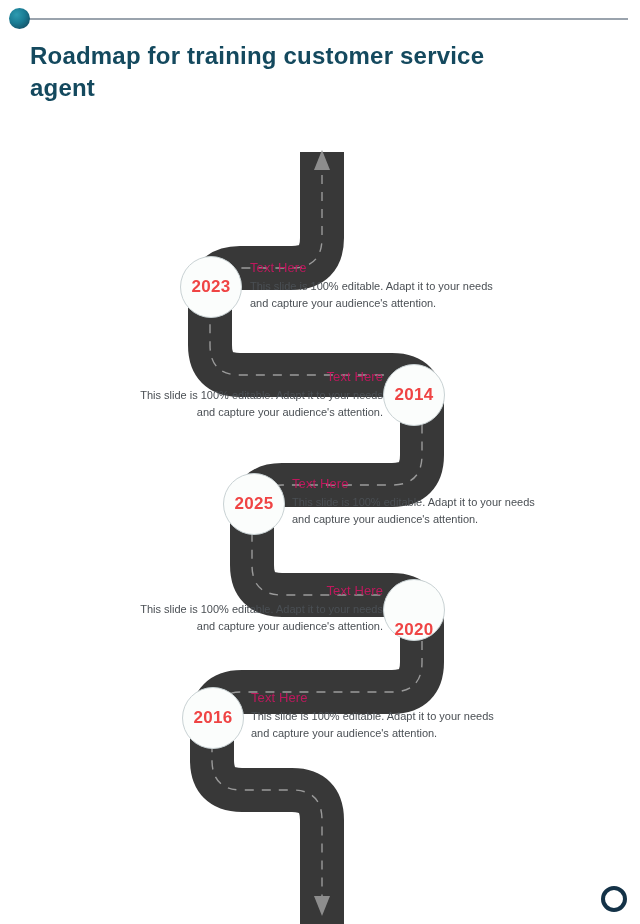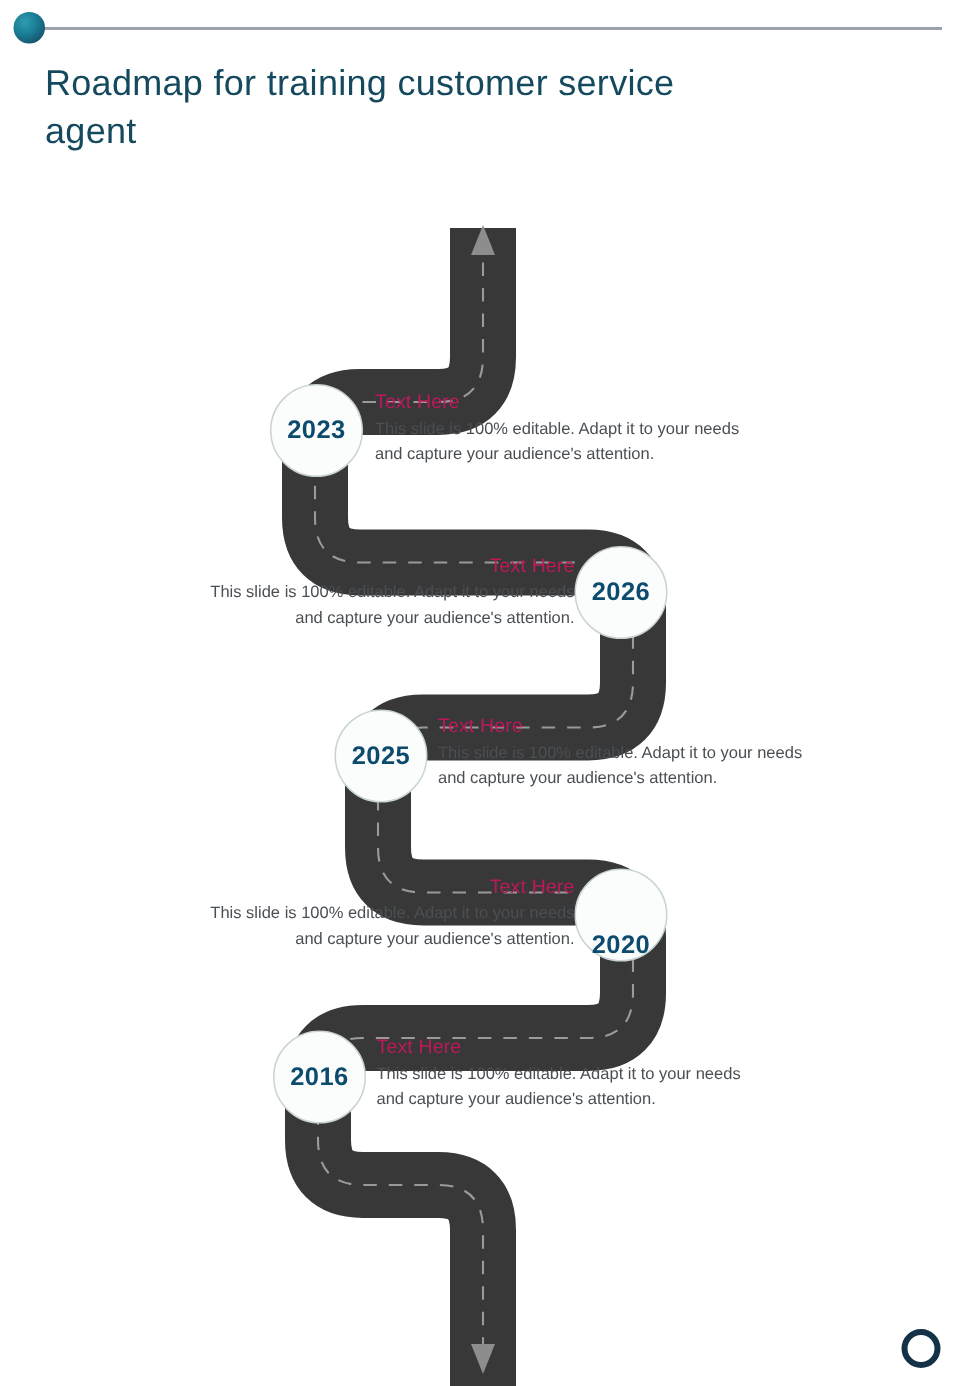--- a/index.html
+++ b/index.html
@@ -32,21 +32,21 @@
     height: 21px;
     border-radius: 50%;
     background: radial-gradient(circle at 36% 32%, #2e9bb0 0%, #1a7d95 42%, #123d52 100%);
   }
   .page-title {
     position: absolute;
     left: 30px;
     top: 24px;
     width: 480px;
     font-size: 24px;
-    font-weight: normal;
+    font-weight: bold;
     line-height: 1.33;
     color: #14495e;
     letter-spacing: 0.2px;
   }
 
   
   .road-stage {
     position: absolute;
     left: 0;
     top: 0;
@@ -72,21 +72,21 @@
     border: 1px solid #c9d2d4;
     box-sizing: border-box;
     display: flex;
     align-items: center;
     justify-content: center;
     z-index: 4;
   }
   .year-badge span {
     font-size: 17px;
     font-weight: bold;
-    color: #0c4a6e;
+    color: #ef4444;
     letter-spacing: 0.3px;
   }
   .ms-text {
     position: absolute;
     width: 246px;
     z-index: 3;
   }
   .ms-text .heading {
     font-size: 13px;
     font-weight: normal;
@@ -189,21 +189,21 @@
       <span>2023</span>
     </div>
     <div class="ms-text align-left" style="left:250px; top:260px;">
       <div class="heading">Text Here</div>
       <div class="body">This slide is 100% editable. Adapt it to your needs and capture your audience's attention.</div>
     </div>
   </div>
 
   <div class="milestone">
     <div class="year-badge" style="left:383px; top:364px;">
-      <span>2026</span>
+      <span>2014</span>
     </div>
     <div class="ms-text align-right" style="left:137px; top:369px;">
       <div class="heading">Text Here</div>
       <div class="body">This slide is 100% editable. Adapt it to your needs and capture your audience's attention.</div>
     </div>
   </div>
 
   <div class="milestone">
     <div class="year-badge" style="left:223px; top:473px;">
       <span>2025</span>

